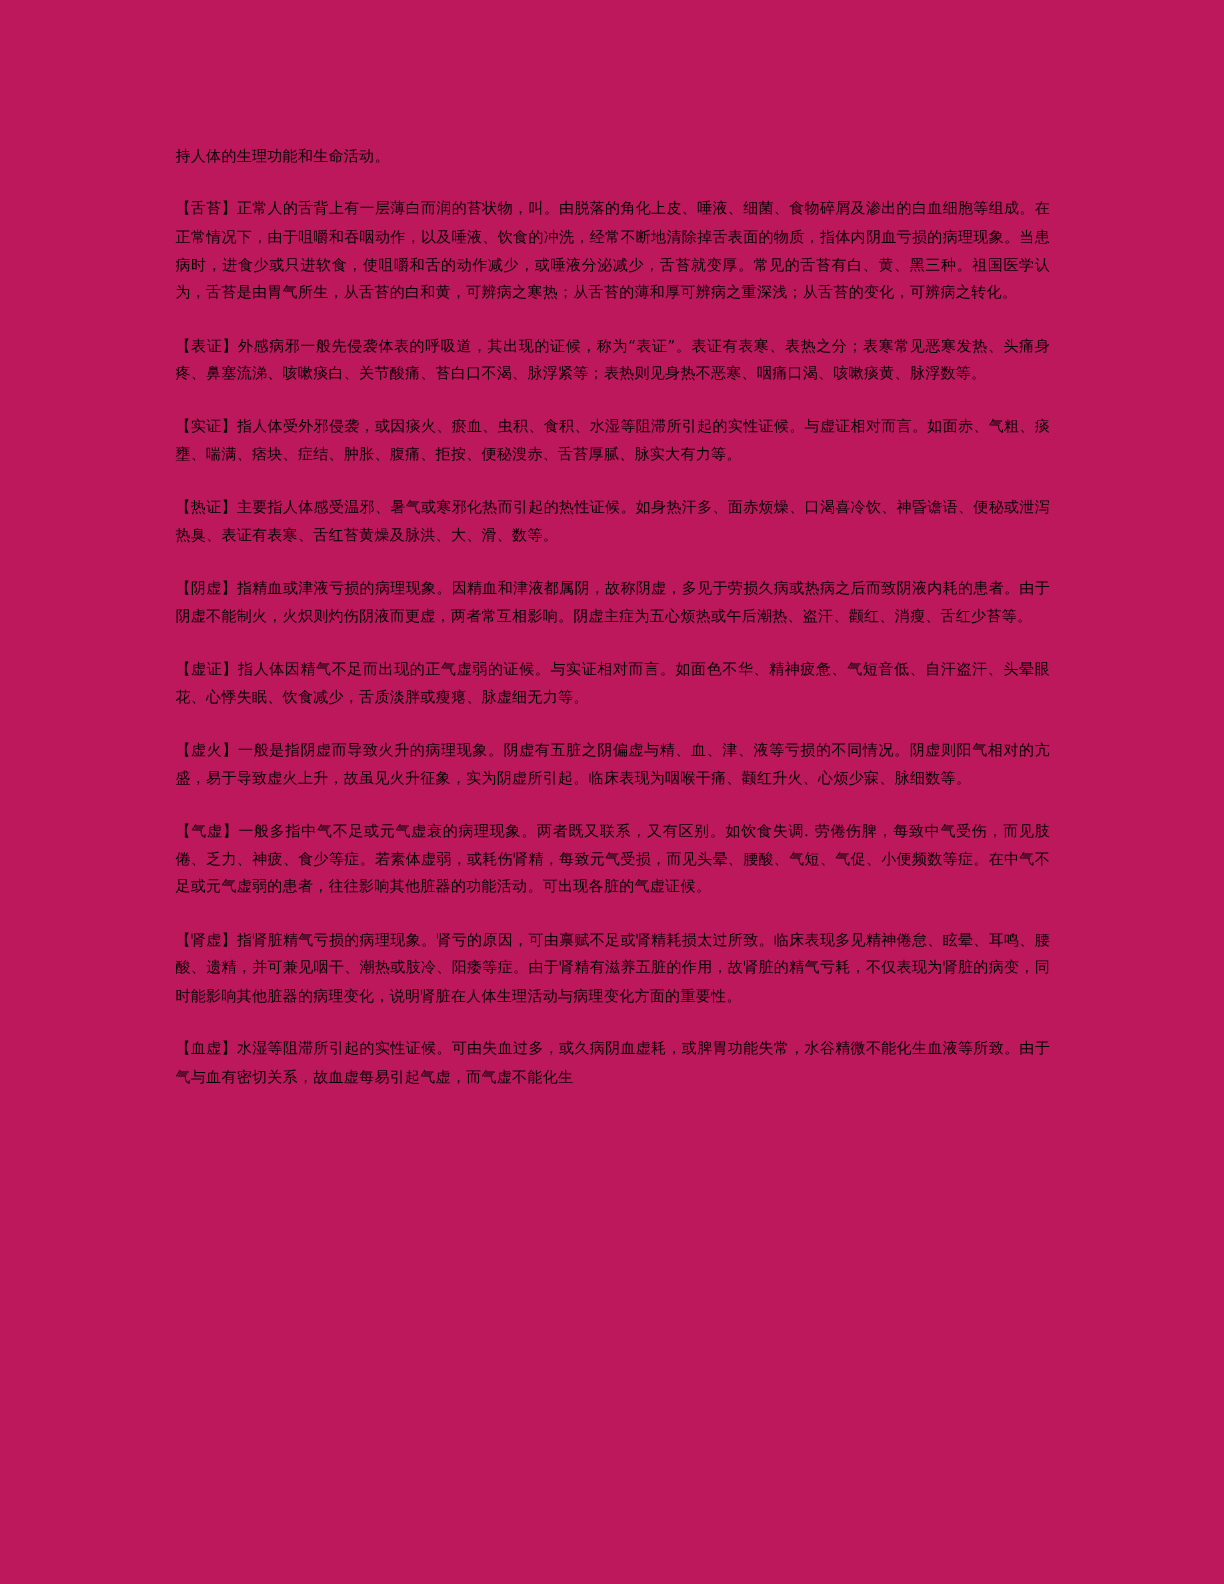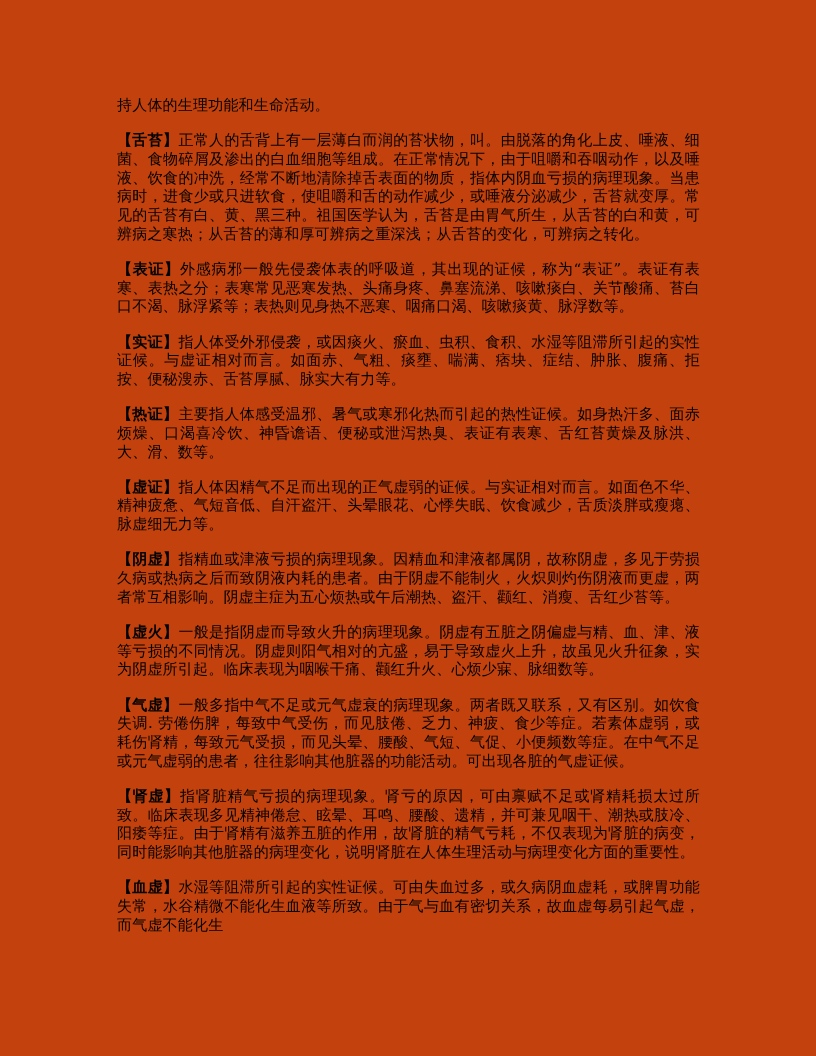--- a/index.html
+++ b/index.html
@@ -5,62 +5,61 @@
   html, body {
     margin: 0;
     padding: 0;
     background: #ffffff;
   }
   .page {
     position: relative;
     box-sizing: border-box;
     width: 816px;
     height: 1056px;
-    background: #c2410c;
+    background: #be185d;
     padding: 96px 116px 0 117px;
     overflow: hidden;
     font-family: "DejaVu Serif", "Liberation Serif", serif;
-    font-size: 15px;
+    font-size: 10px;
     line-height: 18.7px;
     color: #000000;
   }
   .para {
     margin: 0 0 16.5px 0;
     text-align: justify;
     text-justify: inter-ideograph;
     letter-spacing: 0.2px;
     word-break: break-all;
     overflow-wrap: break-word;
   }
   .para:last-child {
     margin-bottom: 0;
   }
   .term {
     letter-spacing: 0.2px;
-    font-weight: bold;
   }
 </style>
 </head>
 <body>
 
 <div class="page">
 
   <p class="para"><span class="term"></span><span>持人体的生理功能和生命活动。</span></p>
 
   <p class="para"><span class="term">【舌苔】</span><span>正常人的舌背上有一层薄白而润的苔状物，叫。由脱落的角化上皮、唾液、细菌、食物碎屑及渗出的白血细胞等组成。在正常情况下，由于咀嚼和吞咽动作，以及唾液、饮食的冲洗，经常不断地清除掉舌表面的物质，指体内阴血亏损的病理现象。当患病时，进食少或只进软食，使咀嚼和舌的动作减少，或唾液分泌减少，舌苔就变厚。常见的舌苔有白、黄、黑三种。祖国医学认为，舌苔是由胃气所生，从舌苔的白和黄，可辨病之寒热；从舌苔的薄和厚可辨病之重深浅；从舌苔的变化，可辨病之转化。</span></p>
 
   <p class="para"><span class="term">【表证】</span><span>外感病邪一般先侵袭体表的呼吸道，其出现的证候，称为“表证”。表证有表寒、表热之分；表寒常见恶寒发热、头痛身疼、鼻塞流涕、咳嗽痰白、关节酸痛、苔白口不渴、脉浮紧等；表热则见身热不恶寒、咽痛口渴、咳嗽痰黄、脉浮数等。</span></p>
 
   <p class="para"><span class="term">【实证】</span><span>指人体受外邪侵袭，或因痰火、瘀血、虫积、食积、水湿等阻滞所引起的实性证候。与虚证相对而言。如面赤、气粗、痰壅、喘满、痞块、症结、肿胀、腹痛、拒按、便秘溲赤、舌苔厚腻、脉实大有力等。</span></p>
 
   <p class="para"><span class="term">【热证】</span><span>主要指人体感受温邪、暑气或寒邪化热而引起的热性证候。如身热汗多、面赤烦燥、口渴喜冷饮、神昏谵语、便秘或泄泻热臭、表证有表寒、舌红苔黄燥及脉洪、大、滑、数等。</span></p>
 
+  <p class="para"><span class="term">【阴虚】</span><span>指精血或津液亏损的病理现象。因精血和津液都属阴，故称阴虚，多见于劳损久病或热病之后而致阴液内耗的患者。由于阴虚不能制火，火炽则灼伤阴液而更虚，两者常互相影响。阴虚主症为五心烦热或午后潮热、盗汗、颧红、消瘦、舌红少苔等。</span></p>
+
   <p class="para"><span class="term">【虚证】</span><span>指人体因精气不足而出现的正气虚弱的证候。与实证相对而言。如面色不华、精神疲惫、气短音低、自汗盗汗、头晕眼花、心悸失眠、饮食减少，舌质淡胖或瘦瘪、脉虚细无力等。</span></p>
-
-  <p class="para"><span class="term">【阴虚】</span><span>指精血或津液亏损的病理现象。因精血和津液都属阴，故称阴虚，多见于劳损久病或热病之后而致阴液内耗的患者。由于阴虚不能制火，火炽则灼伤阴液而更虚，两者常互相影响。阴虚主症为五心烦热或午后潮热、盗汗、颧红、消瘦、舌红少苔等。</span></p>
 
   <p class="para"><span class="term">【虚火】</span><span>一般是指阴虚而导致火升的病理现象。阴虚有五脏之阴偏虚与精、血、津、液等亏损的不同情况。阴虚则阳气相对的亢盛，易于导致虚火上升，故虽见火升征象，实为阴虚所引起。临床表现为咽喉干痛、颧红升火、心烦少寐、脉细数等。</span></p>
 
 
   <p class="para"><span class="term">【气虚】</span><span>一般多指中气不足或元气虚衰的病理现象。两者既又联系，又有区别。如饮食失调. 劳倦伤脾，每致中气受伤，而见肢倦、乏力、神疲、食少等症。若素体虚弱，或耗伤肾精，每致元气受损，而见头晕、腰酸、气短、气促、小便频数等症。在中气不足或元气虚弱的患者，往往影响其他脏器的功能活动。可出现各脏的气虚证候。</span></p>
 
   <p class="para"><span class="term">【肾虚】</span><span>指肾脏精气亏损的病理现象。肾亏的原因，可由禀赋不足或肾精耗损太过所致。临床表现多见精神倦怠、眩晕、耳鸣、腰酸、遗精，并可兼见咽干、潮热或肢冷、阳痿等症。由于肾精有滋养五脏的作用，故肾脏的精气亏耗，不仅表现为肾脏的病变，同时能影响其他脏器的病理变化，说明肾脏在人体生理活动与病理变化方面的重要性。</span></p>
 
   <p class="para"><span class="term">【血虚】</span><span>水湿等阻滞所引起的实性证候。可由失血过多，或久病阴血虚耗，或脾胃功能失常，水谷精微不能化生血液等所致。由于气与血有密切关系，故血虚每易引起气虚，而气虚不能化生</span></p>
 

